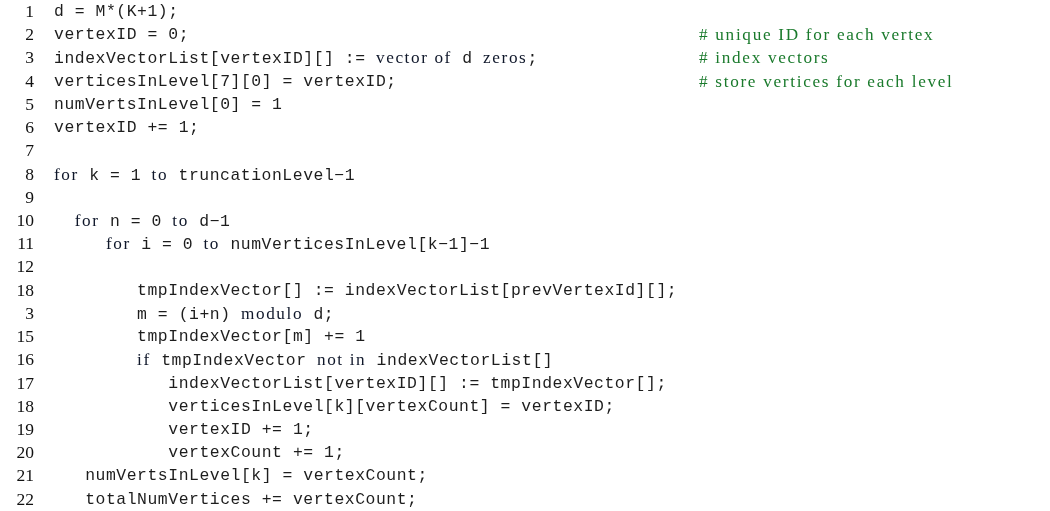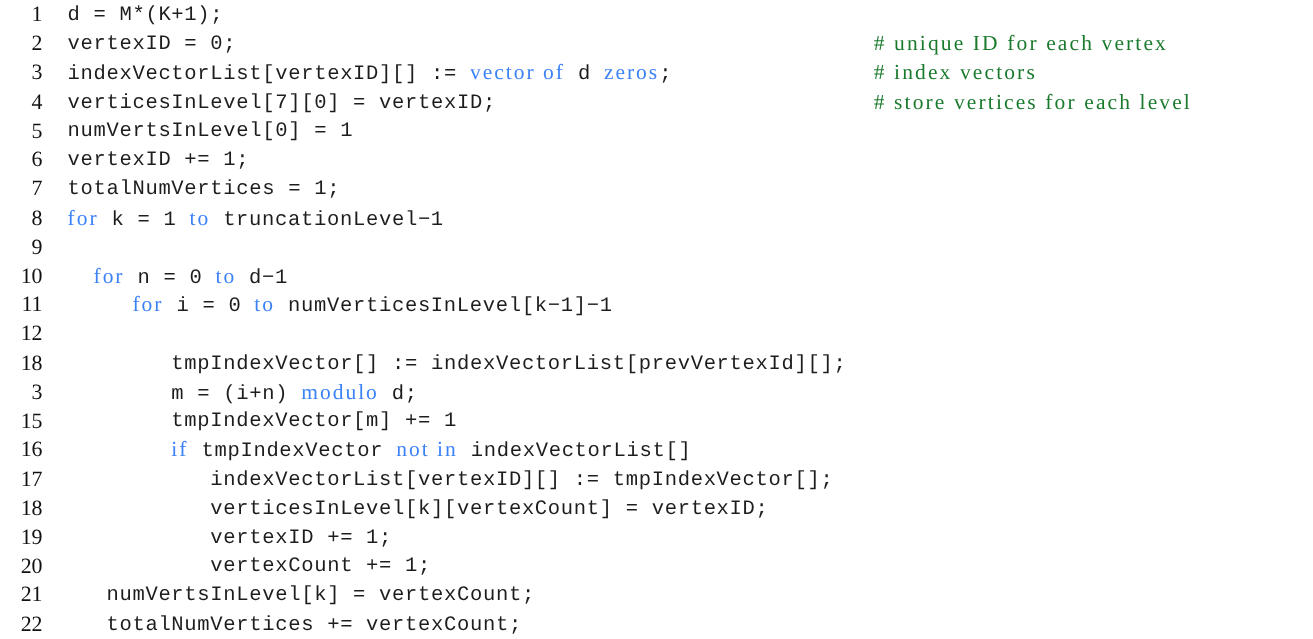--- a/index.html
+++ b/index.html
@@ -61,21 +61,21 @@
     letter-spacing: 1.7px;
     color: #1a7a2c;
     margin-left: 17px;
   }
 
   
   .kw {
     font-family: "Liberation Serif", "DejaVu Serif", serif;
     font-size: 17.2px;
     letter-spacing: 1.6px;
-    color: #3b82f6;
+    color: #0f172a;
   }
 </style>
 </head>
 <body>
 
 <div id="listing">
 
   <div class="code-line">
     <span class="lineno">1</span>
     <span class="code"><span>d = M*(K+1);</span></span>
@@ -104,21 +104,20 @@
     <span class="code"><span>numVertsInLevel[0] = 1</span></span>
   </div>
 
   <div class="code-line">
     <span class="lineno">6</span>
     <span class="code"><span>vertexID += 1;</span></span>
   </div>
 
   <div class="code-line">
     <span class="lineno">7</span>
-    <span class="code"><span>totalNumVertices = 1;</span></span>
   </div>
 
   <div class="code-line">
     <span class="lineno">8</span>
     <span class="code"><span></span><span class="kw">for</span><span> k = 1 </span><span class="kw">to</span><span> truncationLevel−1</span></span>
   </div>
 
   <div class="code-line">
     <span class="lineno">9</span>
   </div>

